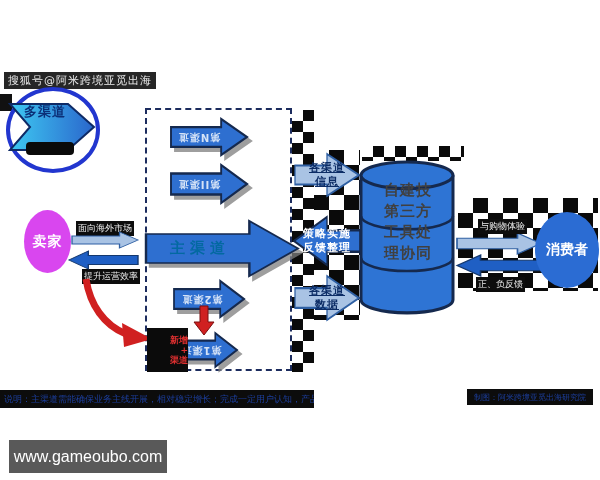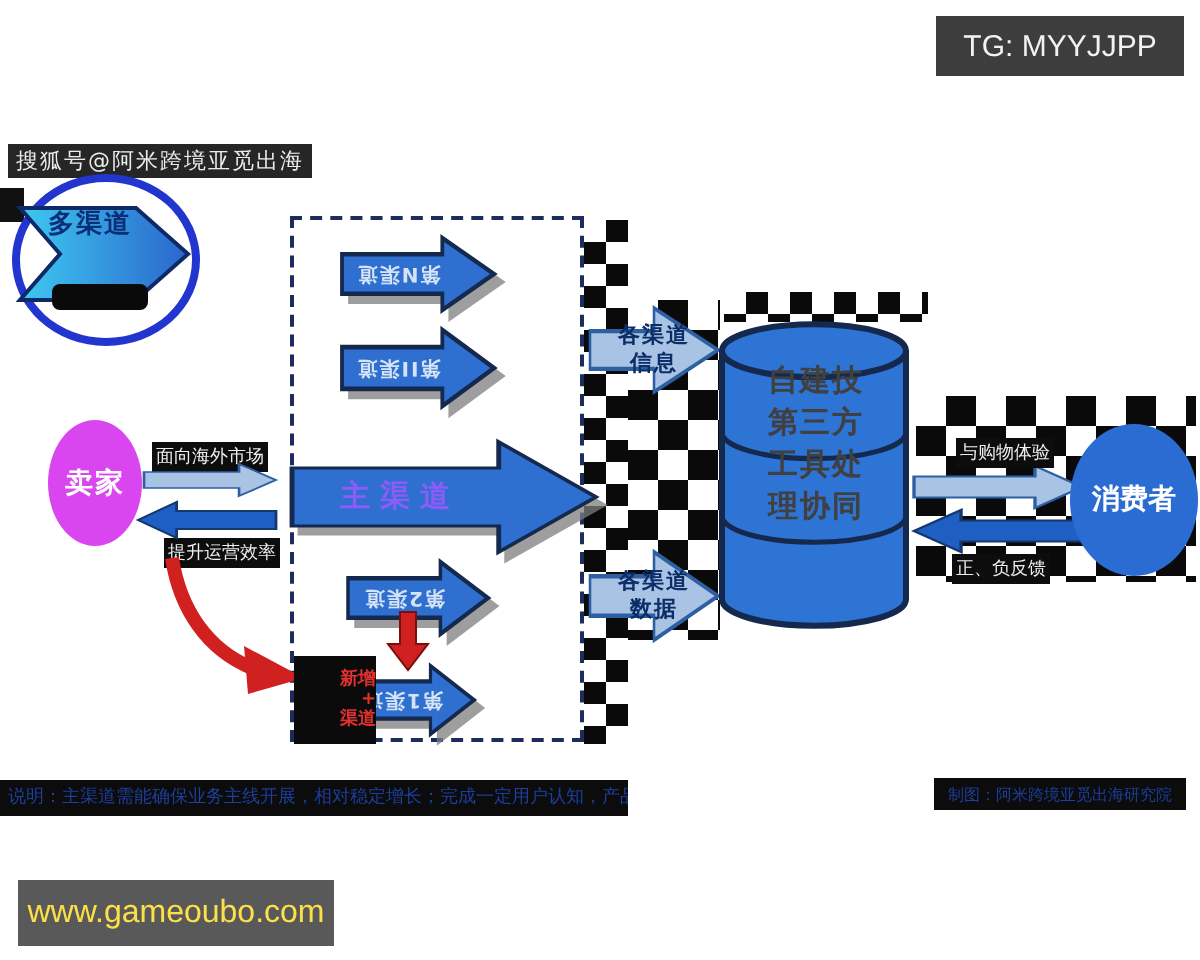--- a/index.html
+++ b/index.html
@@ -42,26 +42,26 @@
   .arrow-wrap svg { position:absolute; left:0; top:0; width:100%; height:100%; overflow:visible; }
   .shadowed svg { filter:drop-shadow(4px 4px 0 rgba(125,125,125,0.75)); }
 
   .ch-label { position:absolute; left:0; top:0; width:56px; height:100%;
     display:flex; align-items:center; justify-content:center;
     color:#d5e3f7; font-size:10px; font-weight:bold; letter-spacing:1px; }
   .flip { transform:rotate(180deg); }
 
   .main-label { position:absolute; left:4px; top:0; width:100px; height:100%;
     display:flex; align-items:center; justify-content:center;
-    color:#8b5cf6; font-size:15px; font-weight:bold; letter-spacing:5px; }
+    color:#0369a1; font-size:15px; font-weight:bold; letter-spacing:5px; }
 
   .mid-label { position:absolute; left:0; top:0; width:100%; height:100%;
     display:flex; flex-direction:column; align-items:center; justify-content:center;
     font-size:11px; font-weight:bold; line-height:14px; letter-spacing:1px; }
-  .mid-dark { color:#0d2d66; }
+  .mid-dark { color:#0d2d66;text-decoration:underline; }
   .mid-light { color:#ffffff; }
 
   
   .checker { background-image:conic-gradient(#0a0a0a 90deg, transparent 90deg 180deg,
       #0a0a0a 180deg 270deg, transparent 270deg); }
   .chk-a { left:292px; top:110px; width:22px; height:262px; background-size:22px 22px; }
   .chk-b { left:314px; top:150px; width:46px; height:170px; background-size:30px 30px; z-index:0; }
   .chk-c { left:362px; top:146px; width:102px; height:15px; background-size:22px 22px; }
   .chk-d { left:458px; top:198px; width:140px; height:93px; background-size:30px 30px; z-index:0; }
 
@@ -74,30 +74,29 @@
     display:flex; flex-direction:column; align-items:flex-end; justify-content:center;
     color:#e03030; font-size:9px; font-weight:bold; line-height:10px; z-index:3; }
 
   
   .footnote { left:0; top:390px; width:314px; height:18px; background:#0c0c0c;
     color:#1c3e9c; font-size:9px; line-height:18px; padding-left:4px;
     white-space:nowrap; overflow:hidden; }
   .credit { left:467px; top:389px; width:126px; height:16px; background:#0c0c0c;
     color:#1c3e9c; font-size:8px; }
   .site { left:9px; top:440px; width:158px; height:33px; background:#595959;
-    color:#fde047; font-size:16px; font-family:"Liberation Sans",sans-serif; }
+    color:#ffffff; font-size:16px; font-family:"Liberation Sans",sans-serif; }
 
   .z2 { z-index:2; } .z3 { z-index:3; }
 </style>
 </head>
 <body>
 
 <div id="stage">
 
-  <div class="abs ctr tg-badge">TG: MYYJJPP</div>
 
   <div class="abs corner-black"></div>
   <div class="abs sohu-mark">搜狐号@阿米跨境亚觅出海</div>
 
   <div class="abs mc-circle"></div>
   <div class="abs arrow-wrap" style="left:10px;top:104px;width:84px;height:46px;">
     <svg viewBox="0 0 84 46" preserveAspectRatio="none">
       <defs>
         <linearGradient id="cy" x1="0" y1="0" x2="1" y2="0">
           <stop offset="0" stop-color="#3ec9f2"></stop>
@@ -183,20 +182,29 @@
 
   <div class="abs arrow-wrap z2" style="left:295px;top:154px;width:64px;height:42px;">
     <svg viewBox="0 0 100 40" preserveAspectRatio="none">
       <polygon points="0,11 50,11 50,0 100,20 50,40 50,29 0,29" fill="#a9c3e4" stroke="#2e5fa3" stroke-width="2"></polygon>
     </svg>
     <div class="mid-label mid-dark">
       <span>各渠道</span>
       <span>信息</span>
     </div>
   </div>
+  <div class="abs arrow-wrap z2" style="left:294px;top:217px;width:66px;height:48px;">
+    <svg viewBox="0 0 100 40" preserveAspectRatio="none">
+      <polygon points="100,11 50,11 50,0 0,20 50,40 50,29 100,29" fill="#2e6fd0" stroke="#15294e" stroke-width="2"></polygon>
+    </svg>
+    <div class="mid-label mid-light">
+      <span>策略实施</span>
+      <span>反馈整理</span>
+    </div>
+  </div>
   <div class="abs arrow-wrap z2" style="left:295px;top:276px;width:64px;height:44px;">
     <svg viewBox="0 0 100 40" preserveAspectRatio="none">
       <polygon points="0,11 50,11 50,0 100,20 50,40 50,29 0,29" fill="#a9c3e4" stroke="#2e5fa3" stroke-width="2"></polygon>
     </svg>
     <div class="mid-label mid-dark">
       <span>各渠道</span>
       <span>数据</span>
     </div>
   </div>
 

